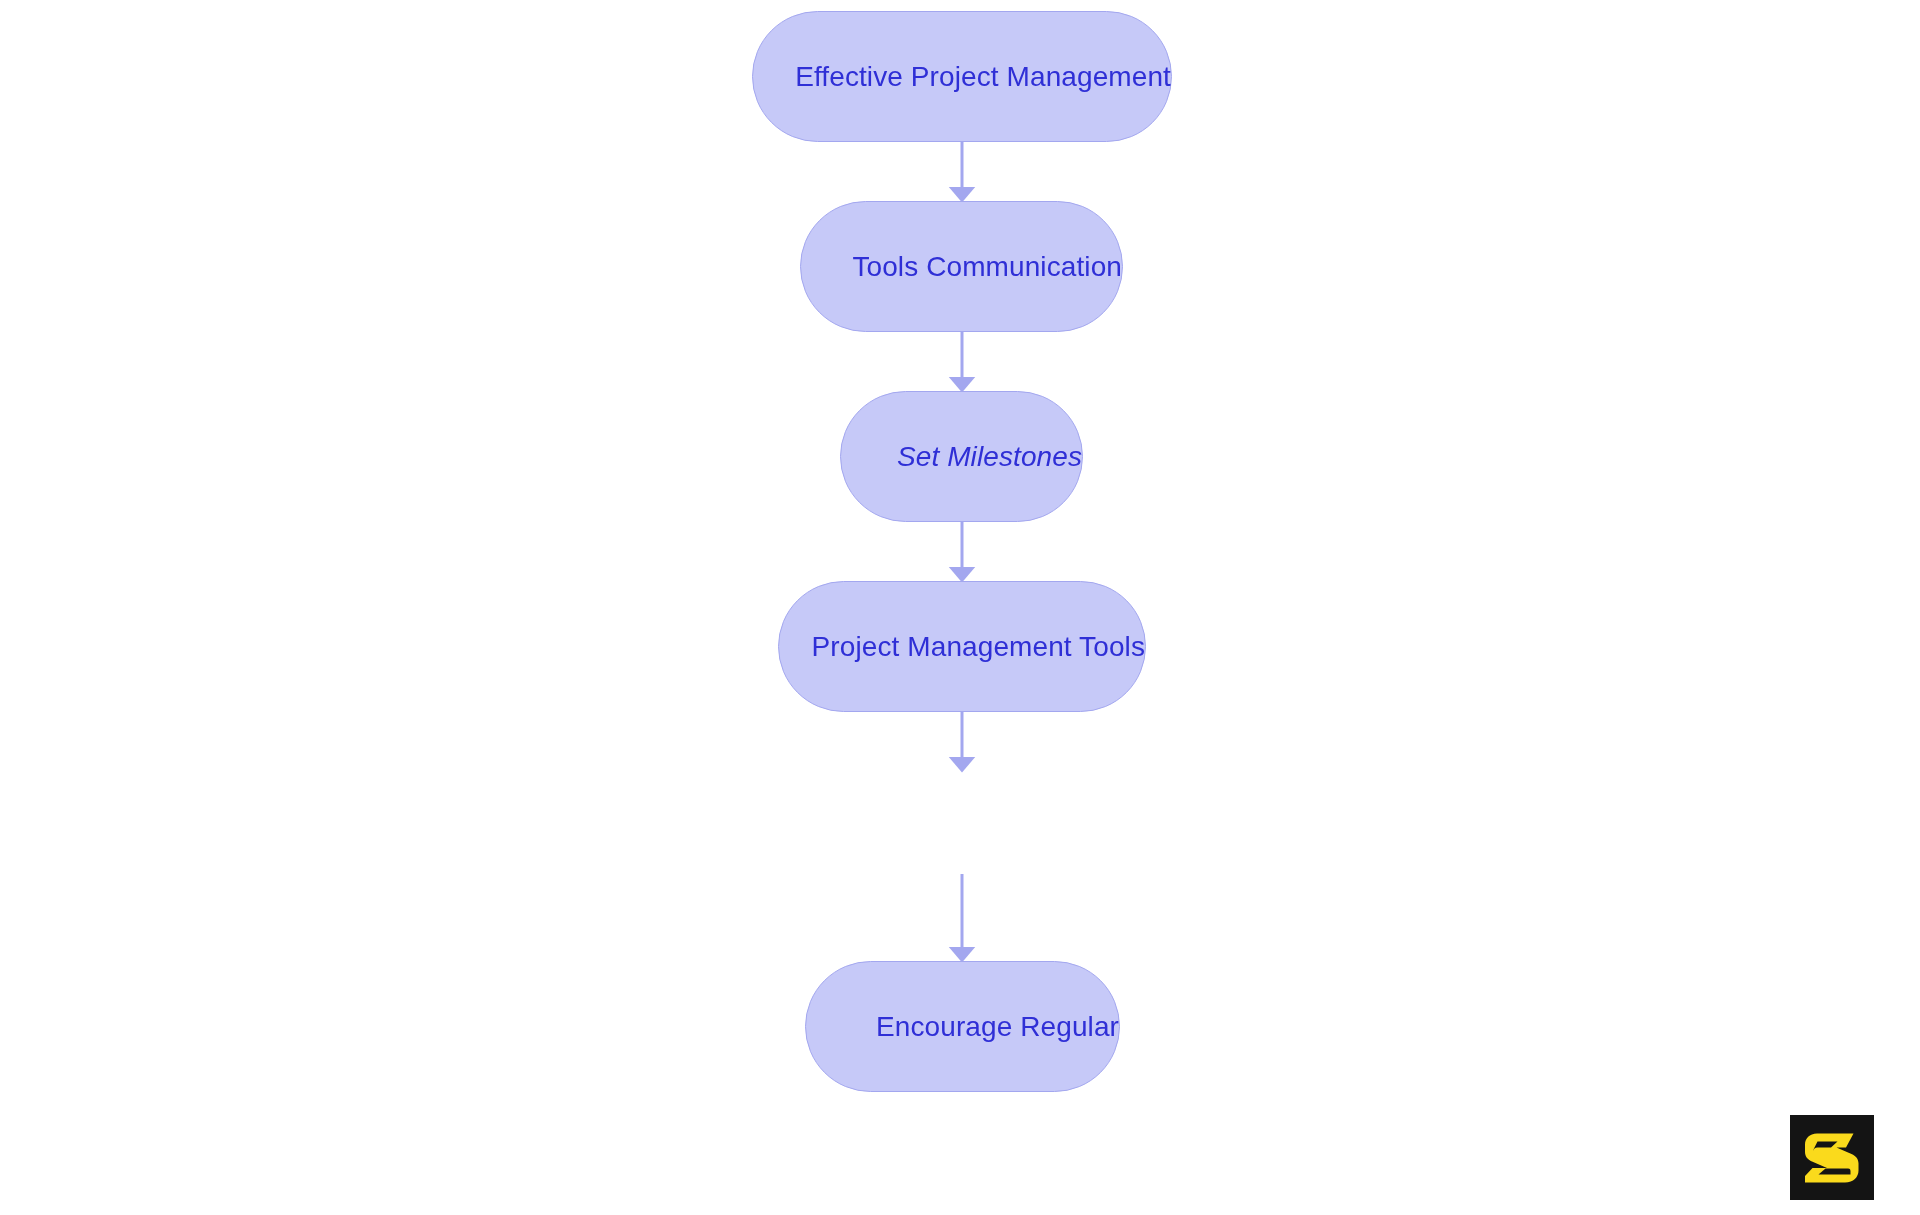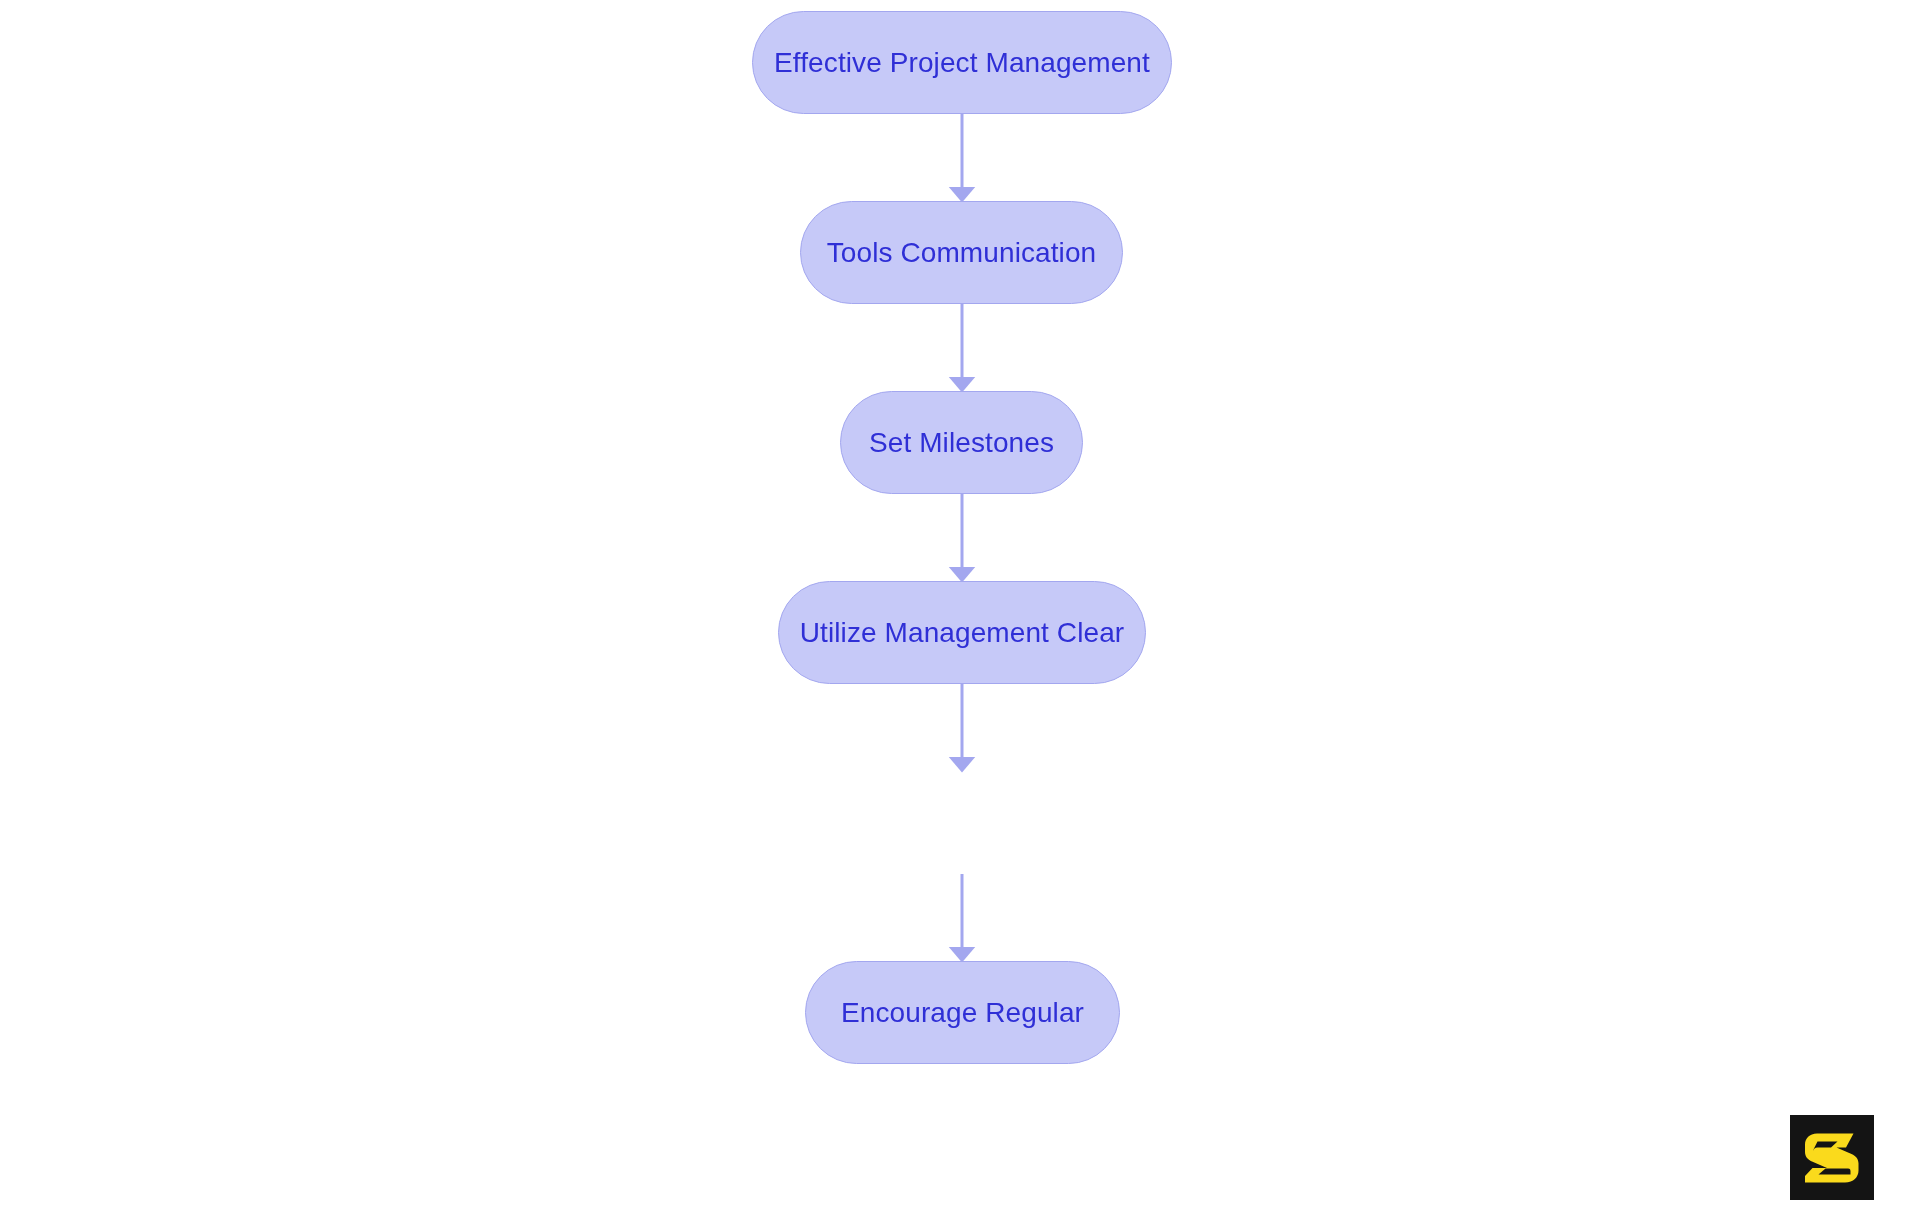--- a/index.html
+++ b/index.html
@@ -31,40 +31,40 @@
     left: 0;
     top: 0;
     width: 1920px;
     height: 1215px;
   }
   .flow-node {
     position: absolute;
     box-sizing: border-box;
     display: flex;
     align-items: center;
-    justify-content: center;
+    justify-content: flex-end;
     background: #c6c9f8;
     border: 1.6px solid #a3a7ef;
     border-radius: 999px;
-    height: 103px;
+    height: 131px;
     text-align: center;
     white-space: nowrap;
   }
   .flow-node .node-label {
     color: #2f2fd6;
     font-size: 28px;
     font-weight: 400;
     letter-spacing: 0.1px;
     line-height: 1;
     font-family: "Liberation Sans", "DejaVu Sans", sans-serif;
   }
   
   #node-0 { left: 752px; top: 11px;   width: 420px; }
   #node-1 { left: 800px; top: 201px;  width: 323px; }
-  #node-2 { left: 840px; top: 391px;  width: 243px; }
+  #node-2 { left: 840px; top: 391px;  width: 243px; font-style: italic; }
   #node-3 { left: 778px; top: 581px;  width: 368px; }
   #node-4 { left: 767px; top: 771px;  width: 391px; }
   #node-5 { left: 805px; top: 961px;  width: 315px; }
 
   #brand-logo {
     position: absolute;
     left: 1790px;
     top: 1115px;
     width: 84px;
     height: 85px;
@@ -106,21 +106,21 @@
 
     <div class="flow-node" id="node-1">
       <span class="node-label">Tools Communication</span>
     </div>
 
     <div class="flow-node" id="node-2">
       <span class="node-label">Set Milestones</span>
     </div>
 
     <div class="flow-node" id="node-3">
-      <span class="node-label">Utilize Management Clear</span>
+      <span class="node-label">Project Management Tools</span>
     </div>
 
 
     <div class="flow-node" id="node-5">
       <span class="node-label">Encourage Regular</span>
     </div>
 
   </div>
 
   <div id="brand-logo">

